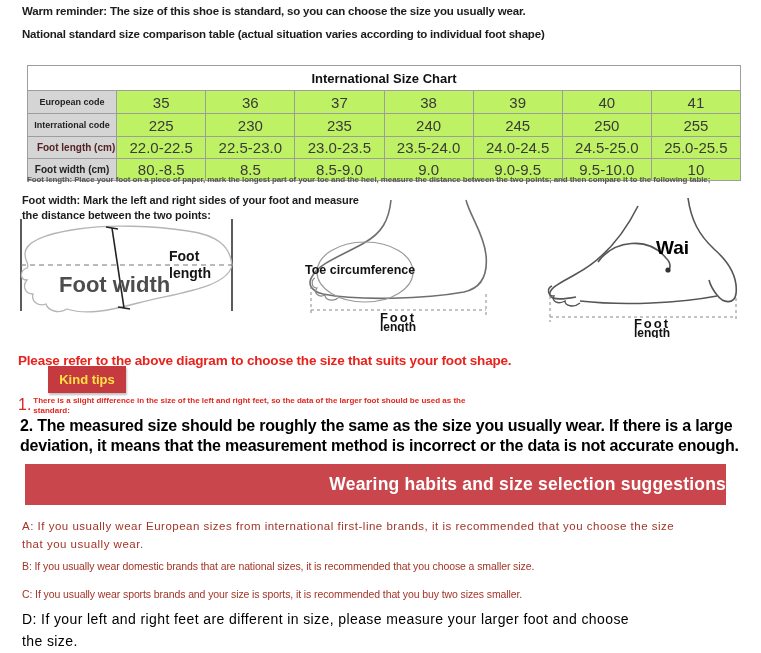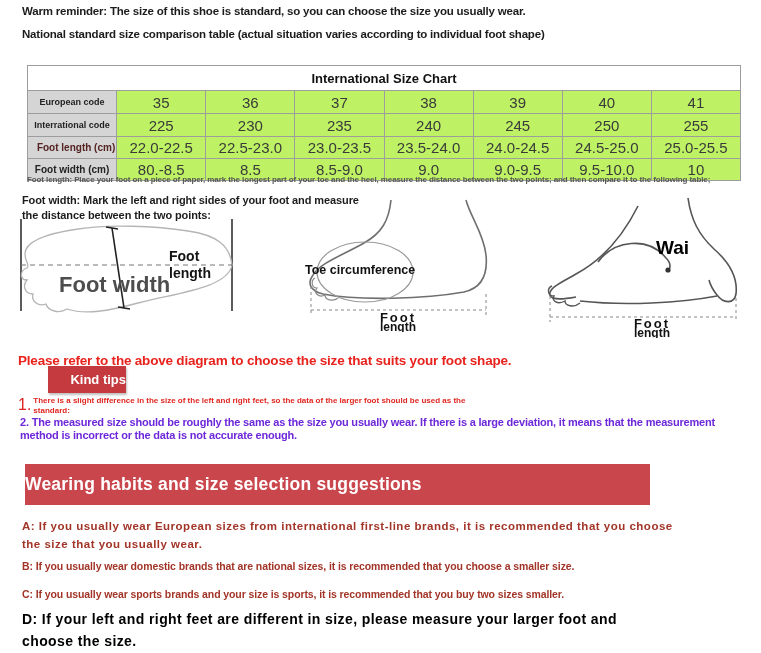--- a/index.html
+++ b/index.html
@@ -26,31 +26,31 @@
   tr.r1 td, tr.r2 td { height:23px; }
   tr.r3 td, tr.r4 td { height:22px; }
 
   .footnote { left:27px; top:175px; width:714px; font-size:8px; color:#555; line-height:1.2; font-weight:bold; letter-spacing:-0.1px; }
   .foot-width-note { left:22px; top:193px; width:340px; font-size:11px; font-weight:bold; color:#1c1c1c; line-height:1.35; letter-spacing:-0.1px; }
 
   svg text { font-family:"Liberation Sans", sans-serif; }
 
   .please-refer { left:18px; top:337px; font-size:13.5px; font-weight:bold; color:#e8231d; letter-spacing:-0.2px;margin-top:16px; }
   .kind-tips { left:48px; top:366px; width:78px; height:27px; background:#c43a3f;
-               color:#ffffff; font-size:13px; font-weight:bold; text-align:right; line-height:27px;
+               color:#fde047; font-size:13px; font-weight:bold; text-align:center; line-height:27px;
                box-shadow:1px 2px 2px rgba(0,0,0,0.25); }
   .tip1 { left:18px; top:396px; display:flex; align-items:flex-start; }
   .tip1-no { font-size:16px; color:#e02620; font-weight:400; margin-right:2px; line-height:18px; }
   .tip1-text { width:452px; font-size:8px; font-weight:bold; color:#e02620; line-height:1.3; }
-  .tip2 { left:20px; top:416px; width:728px; font-size:11px; font-weight:bold; color:#6d28d9; line-height:1.22; letter-spacing:-0.2px; }
+  .tip2 { left:20px; top:416px; width:728px; font-size:16px; font-weight:bold; color:#000000; line-height:1.22; letter-spacing:-0.2px; }
 
-  .banner { left:25px; top:464px; width:625px; height:41px; background:#ca464d;
-            color:#ffffff; text-align:left; font-size:17.5px; font-weight:bold; line-height:41px; letter-spacing:0.2px; }
+  .banner { left:25px; top:464px; width:701px; height:41px; background:#ca464d;
+            color:#ffffff; text-align:right; font-size:17.5px; font-weight:bold; line-height:41px; letter-spacing:0.2px; }
 
-  .sugg { font-weight:bold; color:#a23528; }
+  .sugg { font-weight:normal; color:#a23528; }
   .sugg-a { left:22px; top:517px; width:655px; font-size:11.5px; letter-spacing:0.5px; line-height:1.6; }
   .sugg-b { left:22px; top:560px; width:730px; font-size:10.5px; letter-spacing:-0.1px; }
   .sugg-c { left:22px; top:588px; width:730px; font-size:10.5px; letter-spacing:-0.1px; }
   .sugg-d { left:22px; top:609px; width:625px; font-size:14px; letter-spacing:0.4px; line-height:1.55; color:#000000; }
 </style>
 </head>
 <body>
 
 <div class="page">
 

